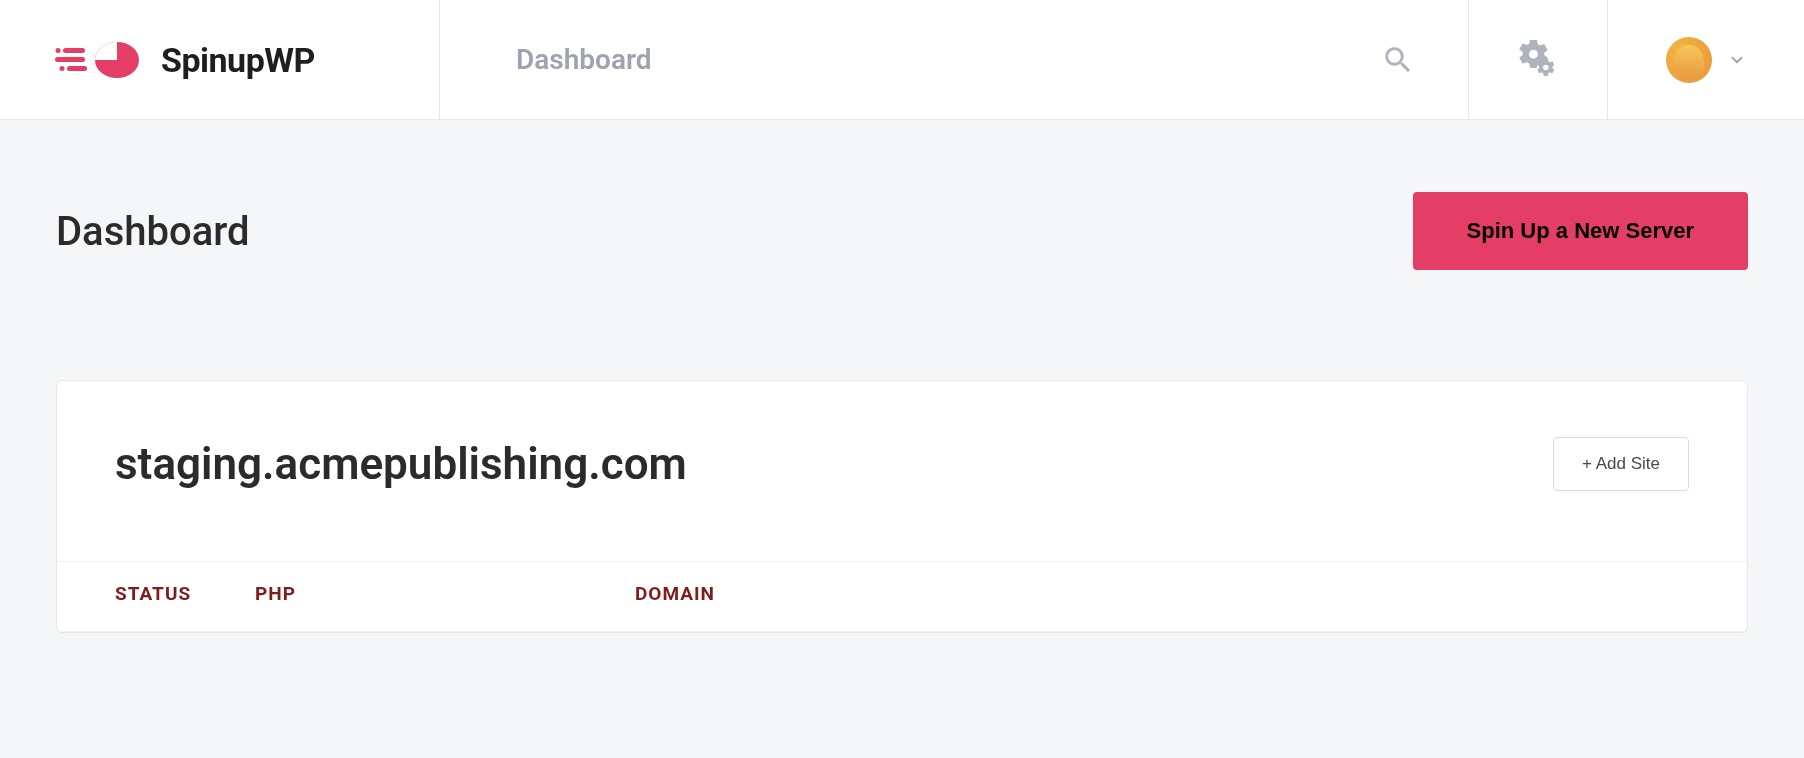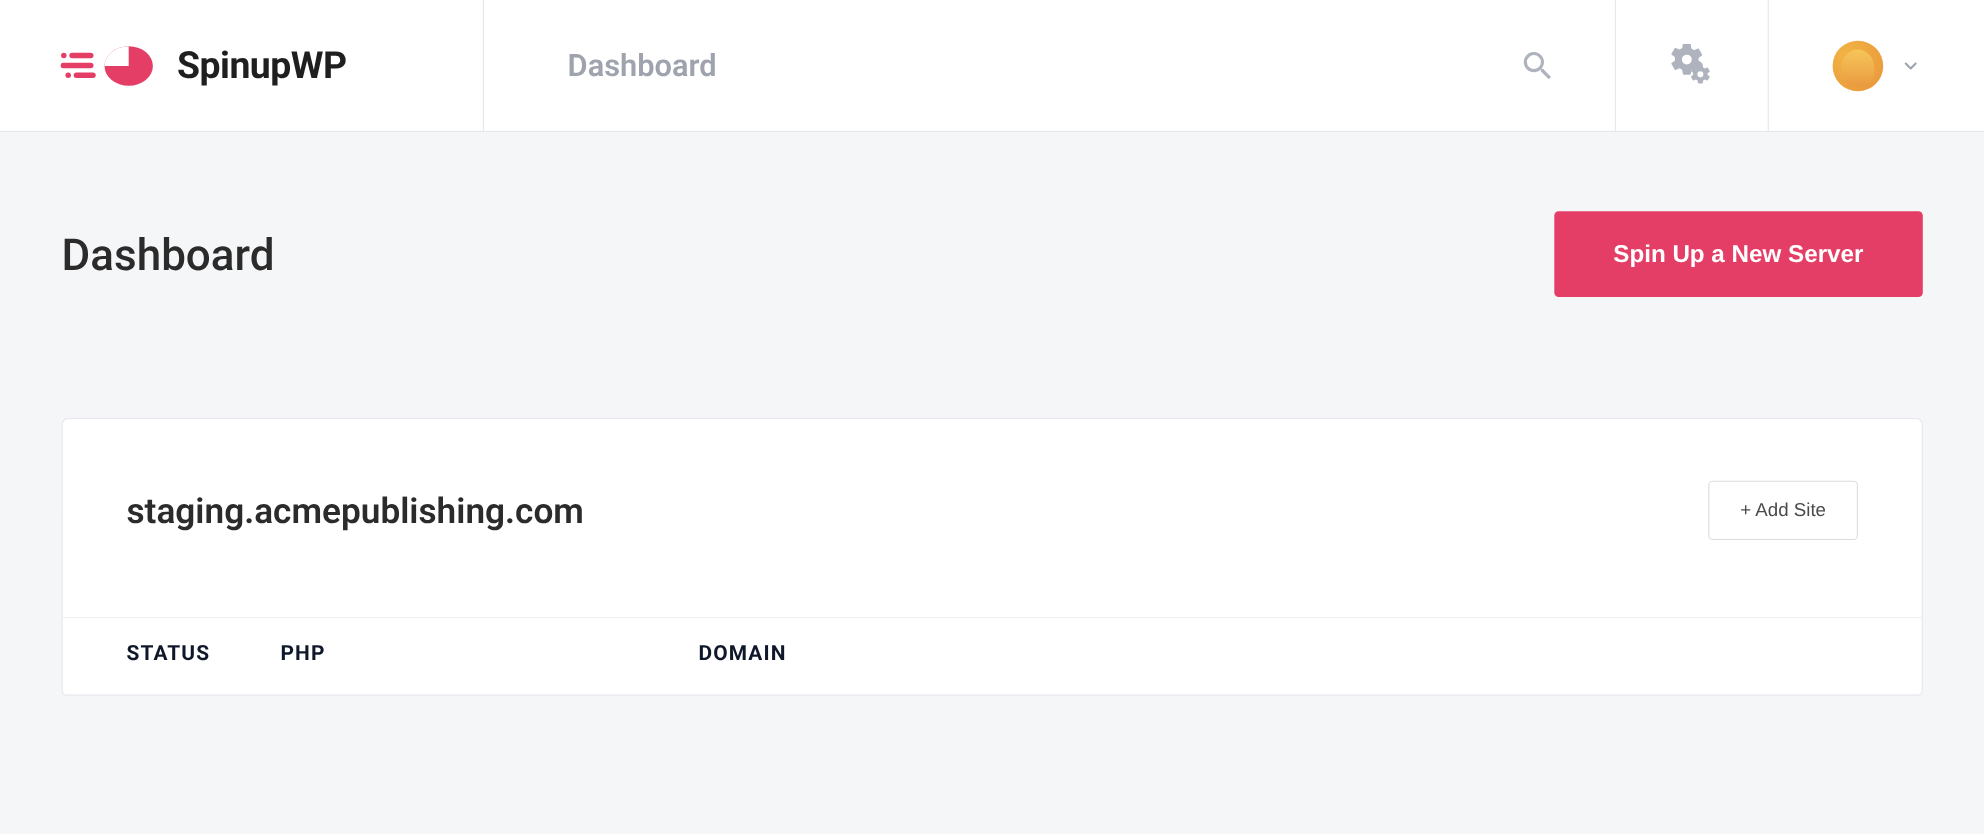--- a/index.html
+++ b/index.html
@@ -107,41 +107,41 @@
       align-items: center;
       margin-bottom: 110px;
     }
     .page-title {
       font-size: 40px;
       font-weight: 500;
       color: #2b2b2b;
     }
     .primary-btn {
       background: #e53e66;
-      color: #ffffff;
+      color: #000000;
       border: none;
       font-size: 22px;
       font-weight: 700;
       padding: 26px 54px;
       border-radius: 4px;
       cursor: pointer;
     }
     .server-card {
       background: #ffffff;
       border: 1px solid #e5e7eb;
       border-radius: 6px;
     }
     .card-header {
       display: flex;
       justify-content: space-between;
       align-items: center;
       padding: 56px 58px 70px 58px;
     }
     .server-name {
-      font-size: 32px;
+      font-size: 44px;
       font-weight: 600;
       color: #2b2b2b;
     }
     .outline-btn {
       background: #ffffff;
       color: #4a4a4a;
       border: 1px solid #d9dce1;
       font-size: 17px;
       font-weight: 500;
       padding: 16px 28px;
@@ -150,21 +150,21 @@
     }
     .table-head {
       display: flex;
       padding: 20px 58px 26px 58px;
       border-top: 1px solid #eef0f3;
       border-bottom: 1px solid #eef0f3;
     }
     .th {
       font-size: 19px;
       font-weight: 700;
-      color: #0f172a;
+      color: #7f1d1d;
       letter-spacing: 1px;
       text-transform: uppercase;
     }
     .col-status { width: 140px; }
     .col-domain { flex: 1; }
     .col-php { width: 380px; }
   </style>
 </head>
 <body>
 

